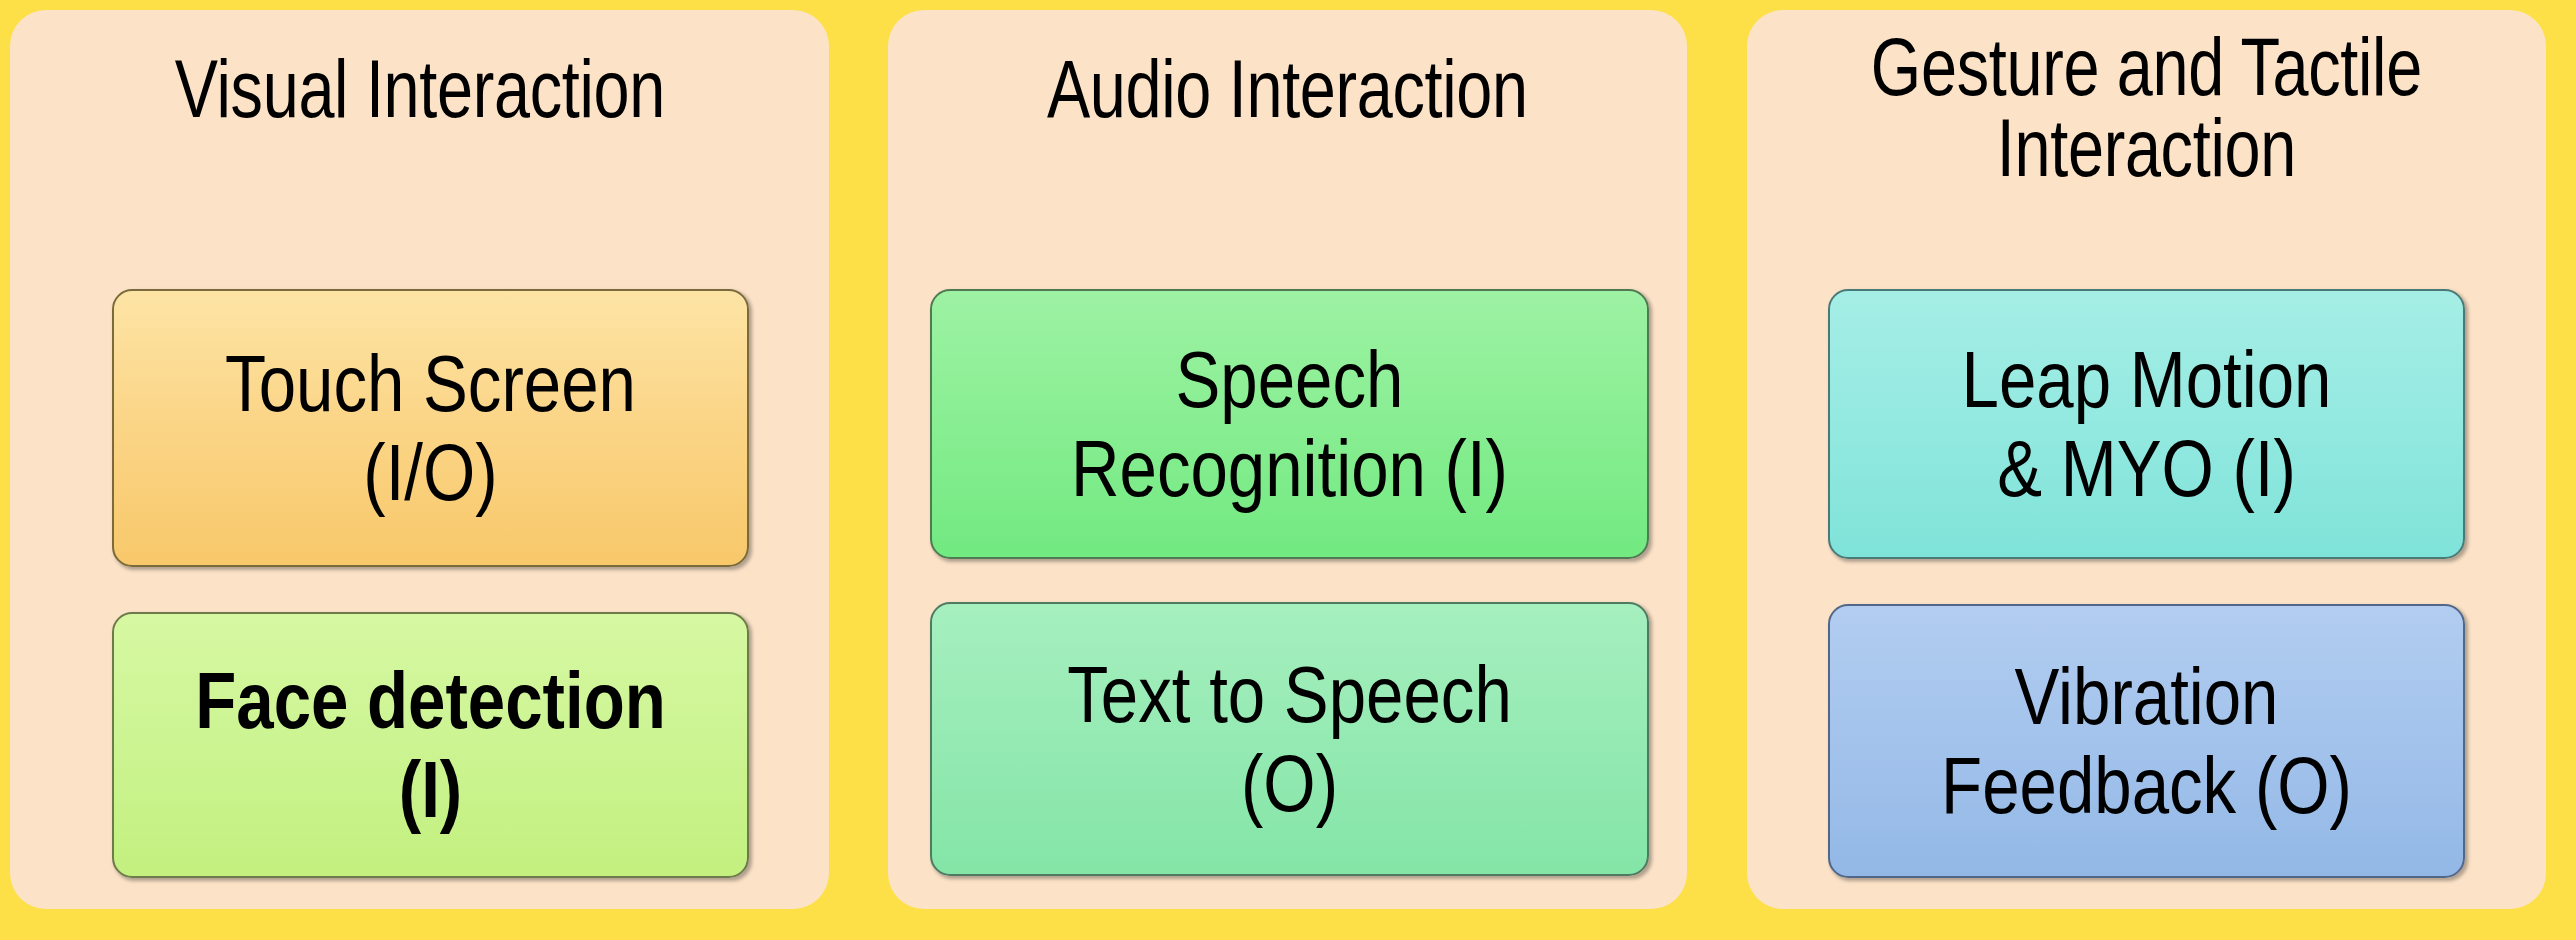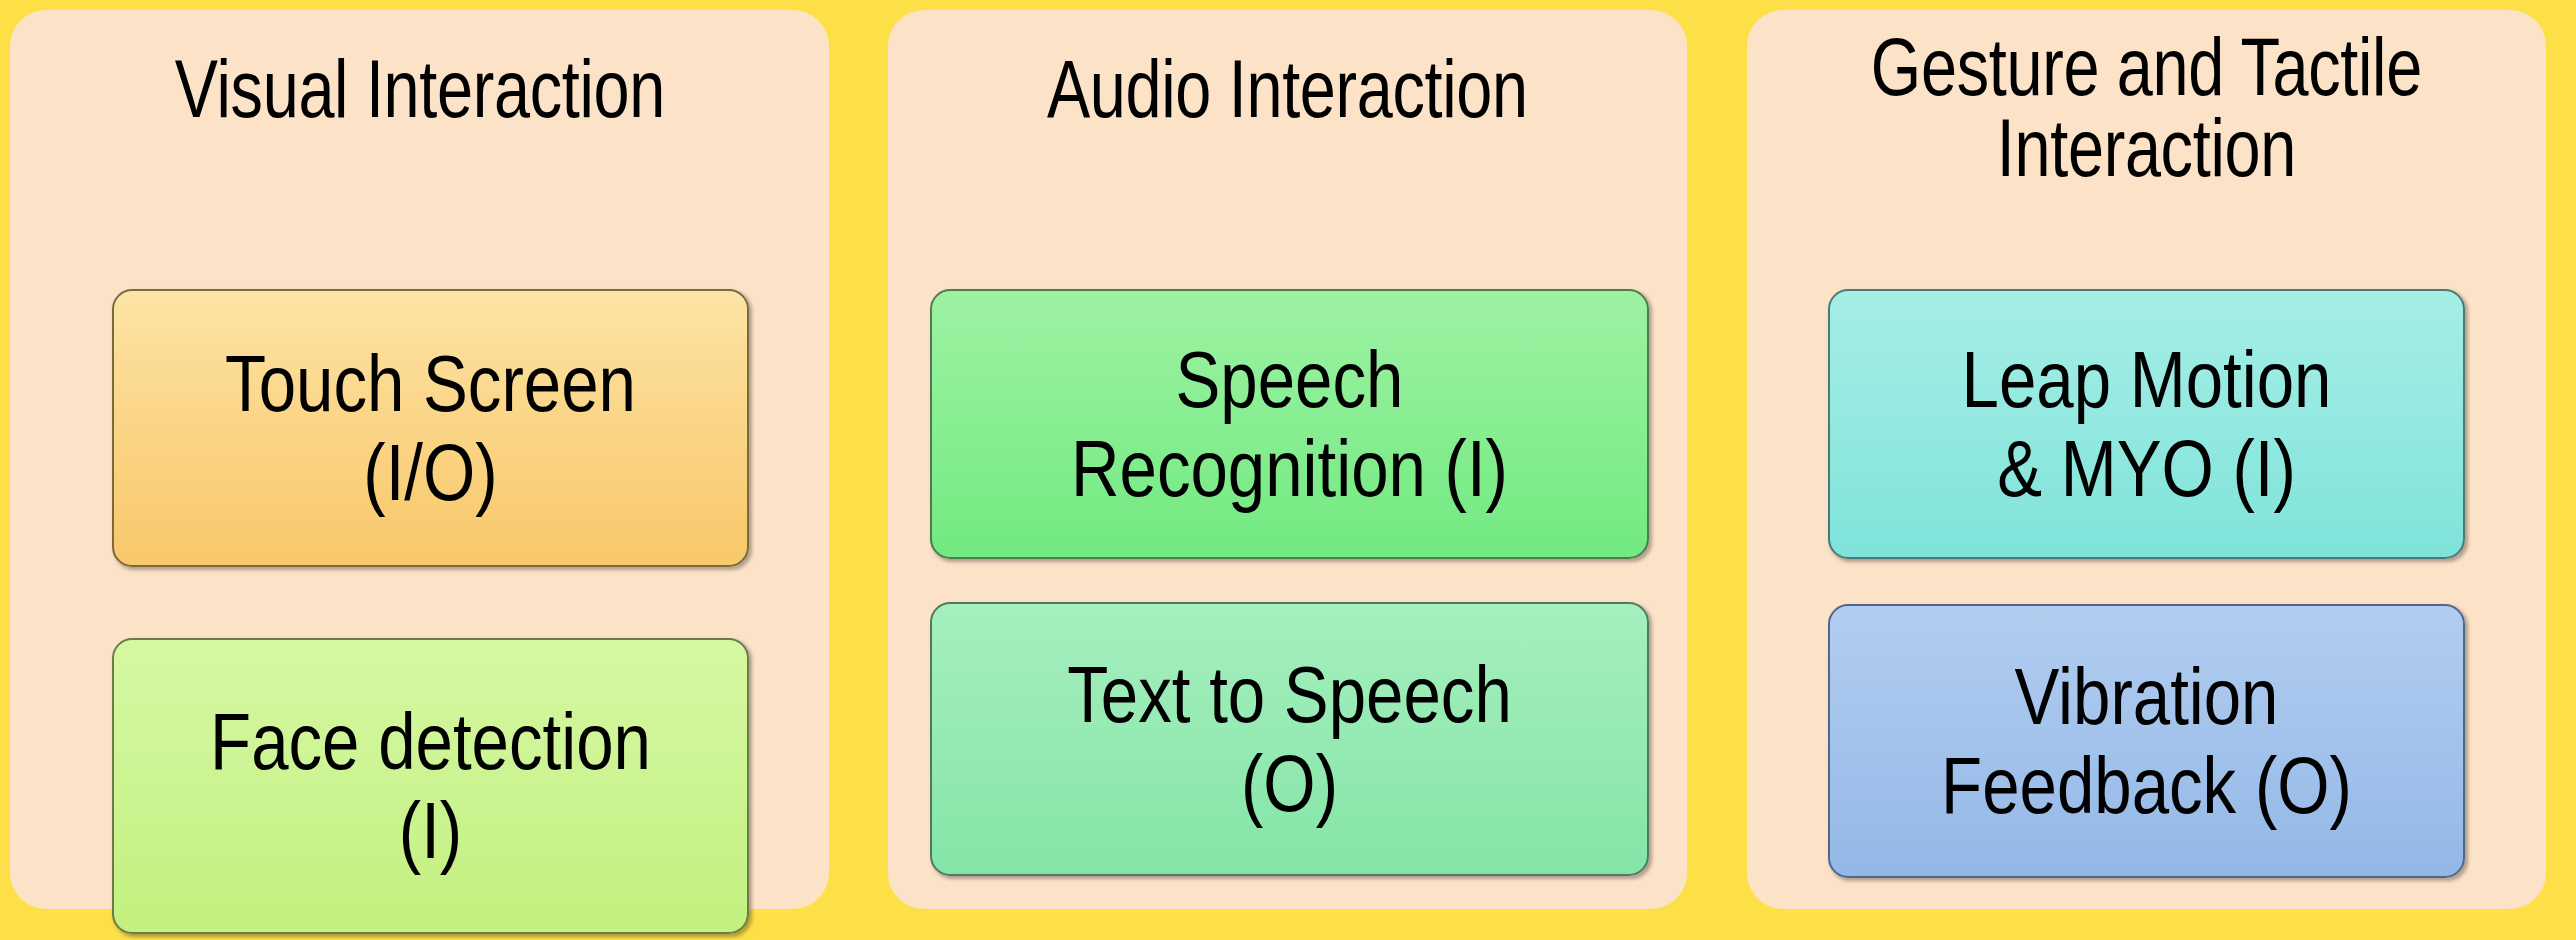--- a/index.html
+++ b/index.html
@@ -83,22 +83,22 @@
   #panel-gesture  { left: 1747px; top: 10.2px; width: 799px; height: 899px; }
 
   #panel-visual   .panel-title  { margin-top: 39px; }
   #panel-audio    .panel-title  { margin-top: 39px; }
   #panel-gesture  .panel-title  { margin-top: 17px; }
 
   #panel-visual  .boxes { top: 279px; left: 102px;  right: 80px; }
   #panel-audio   .boxes { top: 279px; left: 42px;   right: 38px;  }
   #panel-gesture .boxes { top: 279px; left: 81px;  right: 81px; }
 
-  #panel-visual  .boxes .node-box:first-child { height: 278px; margin-bottom: 71px; }
-  #panel-visual  .boxes .node-box:last-child  { height: 296px; }
+  #panel-visual  .boxes .node-box:first-child { height: 278px; margin-bottom: 45px; }
+  #panel-visual  .boxes .node-box:last-child  { height: 266px; font-weight: bold; }
   #panel-audio   .boxes .node-box:first-child { height: 270px; margin-bottom: 43px; }
   #panel-audio   .boxes .node-box:last-child  { height: 274px; }
   #panel-gesture .boxes .node-box:first-child { height: 270px; margin-bottom: 45px; }
   #panel-gesture .boxes .node-box:last-child  { height: 274px; }
 
   
   #box-touch-screen {
     background: linear-gradient(180deg, #fde4a5 0%, #fbd689 45%, #f8c86a 100%);
     border-color: #7a6a3c;
   }

